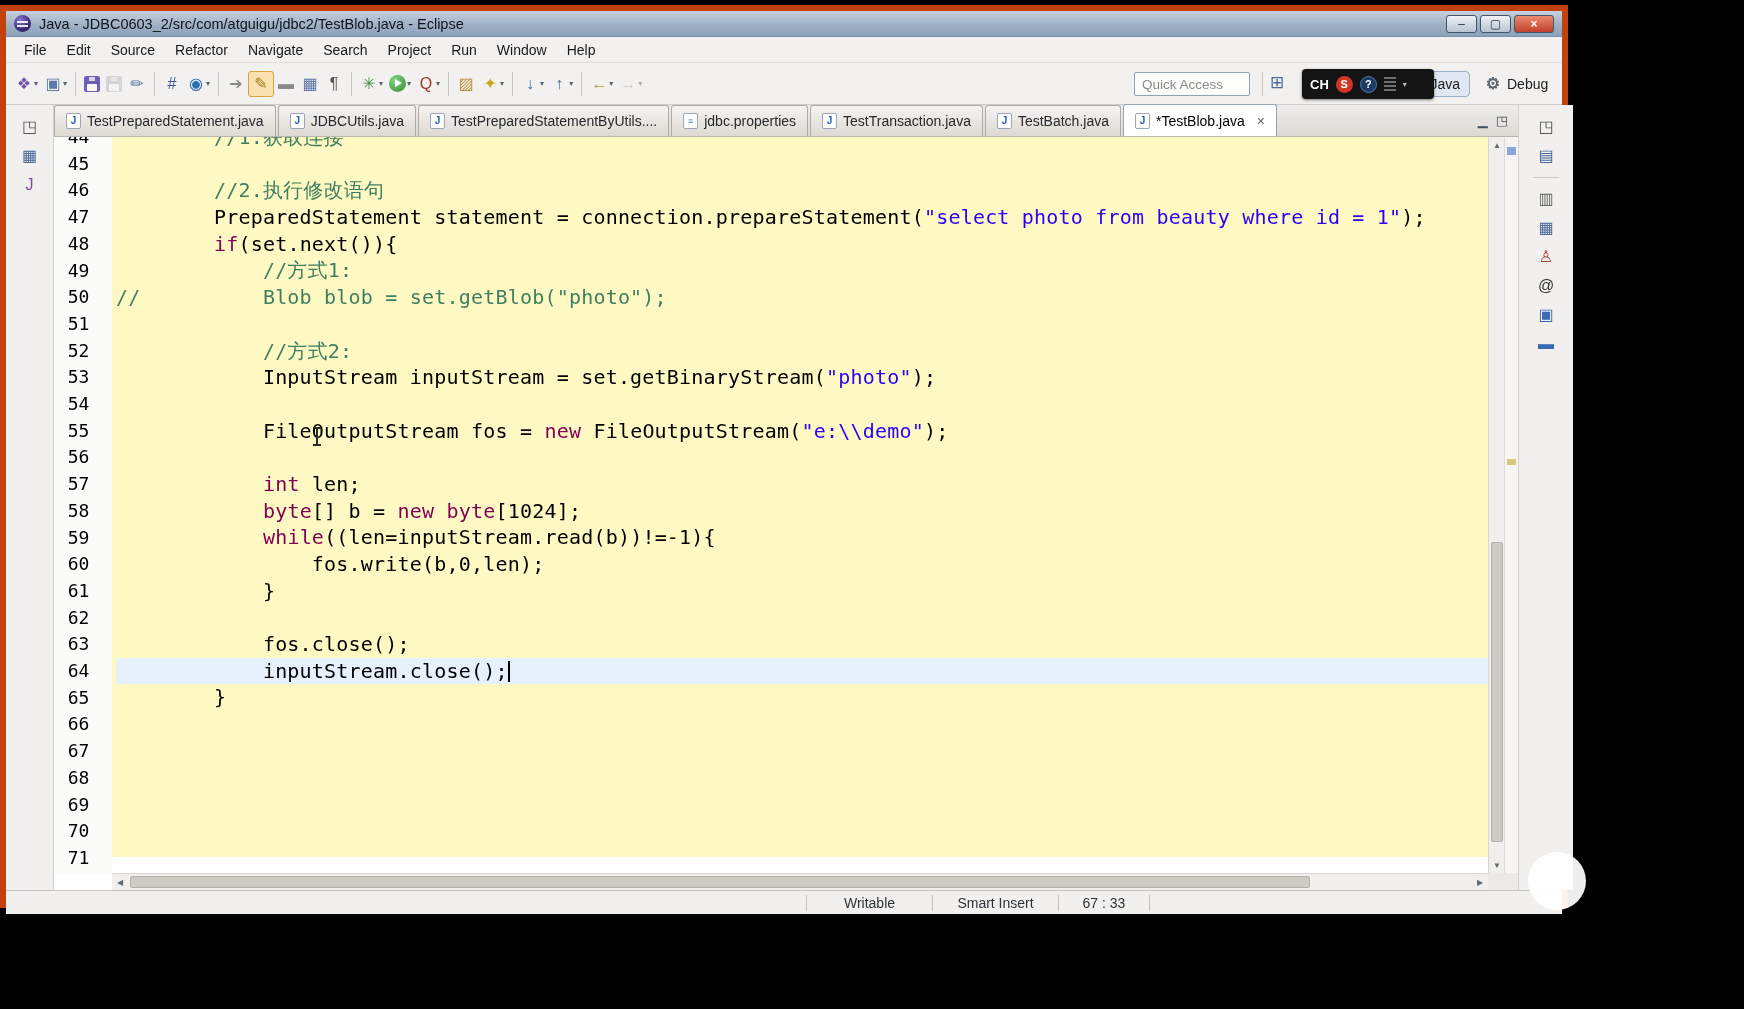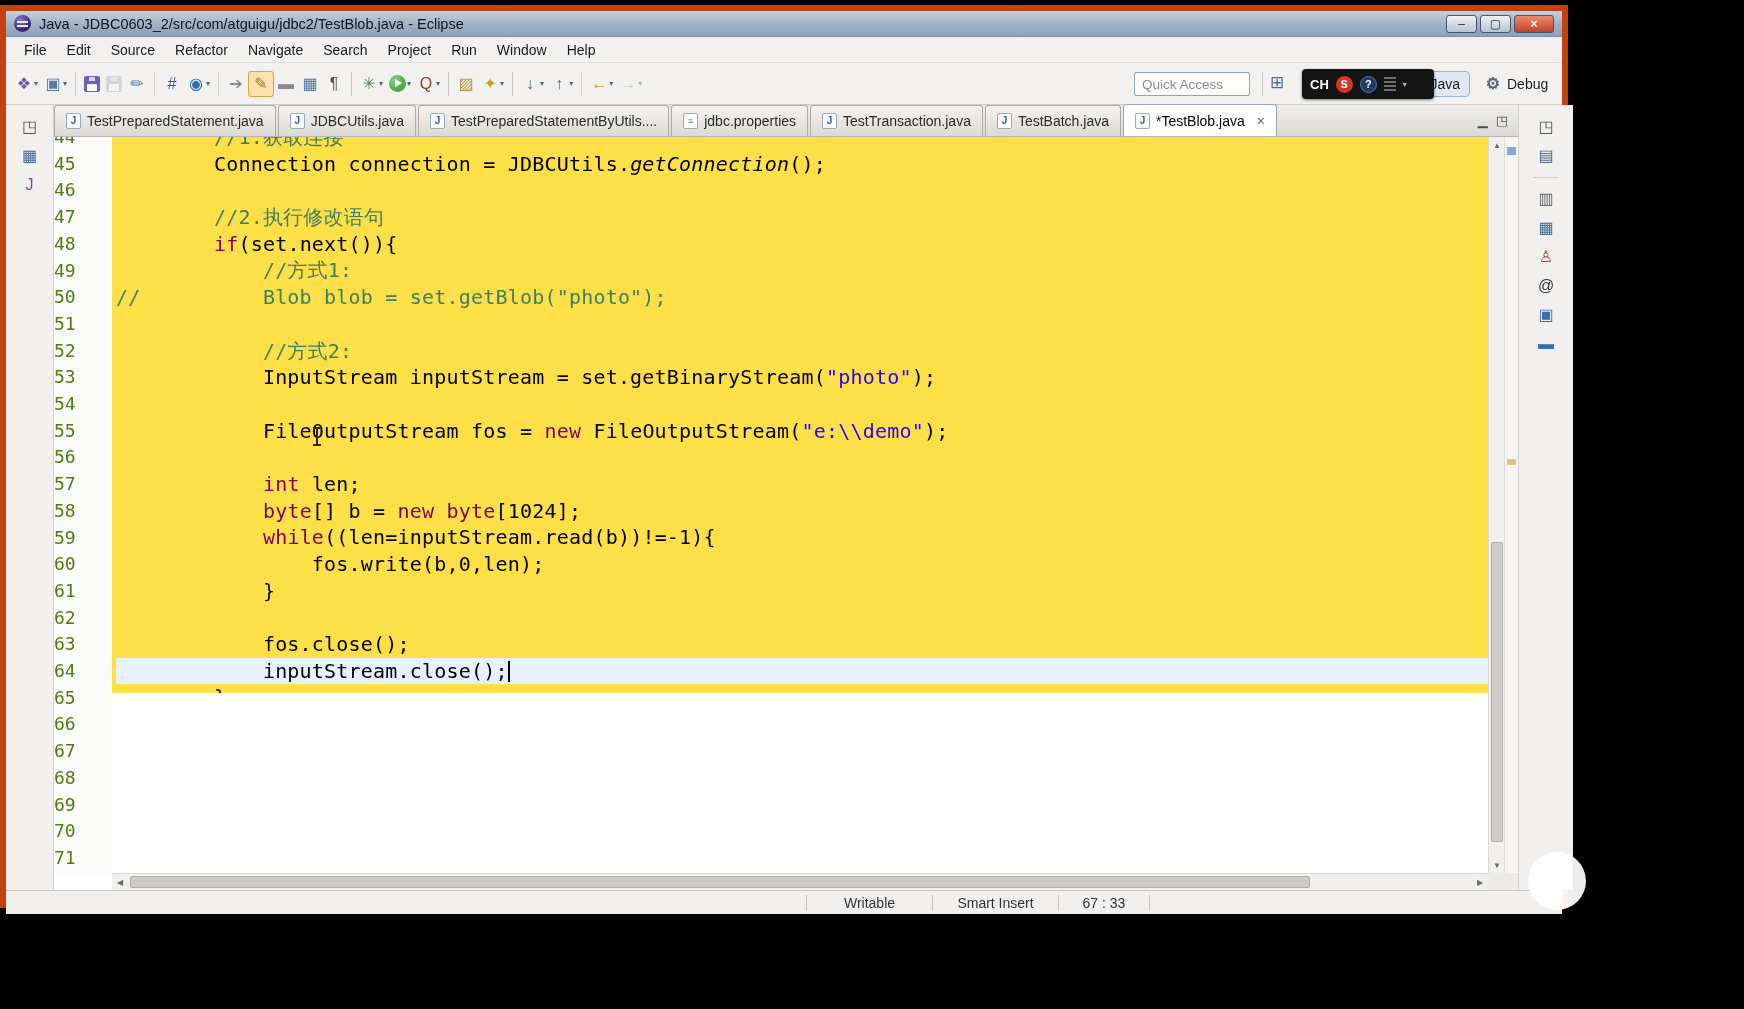--- a/index.html
+++ b/index.html
@@ -85,22 +85,22 @@
   .rail{position:absolute;top:94px;height:785px;background:#f1f0ee;display:flex;flex-direction:column;
     align-items:center;gap:13px;padding-top:14px}
   #left-rail{left:0;width:48px;border-right:1px solid #d3d1cd}
   #right-rail{left:1512px;width:55px;border-left:1px solid #d3d1cd}
   .rail-ic{font-size:16px;line-height:1}
   .rail-sep{width:26px;height:1px;background:#cfcdc9}
   
   #editor-group{position:absolute;left:48px;top:126px;width:1464px;height:753px;background:#fff}
   #gutter{position:absolute;left:0;top:0;width:58px;height:736px;overflow:hidden;background:#fbfbfa}
   #gutter-in{margin-top:-13px;font:18px/26.7px "DejaVu Sans Mono","Liberation Mono",monospace;
-    color:#4d7c0f;text-align:left;padding-right:9px}
-  #codearea{position:absolute;left:58px;top:0;width:1376px;height:556px;overflow:hidden;background:#fde047}
+    color:#000000;text-align:center;padding-right:9px}
+  #codearea{position:absolute;left:58px;top:0;width:1376px;height:720px;overflow:hidden;background:#fef9c3}
   #code-in{margin-top:-13px;padding-left:4px;
     font:20px/26.7px "DejaVu Sans Mono","Liberation Mono",monospace;letter-spacing:.2px}
   .cline{white-space:pre;display:block;min-width:1370px;height:26.7px}
   .cline.current{background:#e6f1fc}
   .tok-p{color:#000}.tok-c{color:#3f7f5f}.tok-s{color:#2a00ff}
   .tok-k{color:#7f0055;font-weight:normal}.tok-sm{color:#000;font-style:italic}
   .caret{display:inline-block;width:2px;height:21px;background:#000;vertical-align:-4px}
   
   #vscroll{position:absolute;left:1434px;top:0;width:16px;height:736px;background:#f0efec;
     border-left:1px solid #d8d6d2}
@@ -344,23 +344,23 @@
           <div class="lnum">67</div>
           <div class="lnum">68</div>
           <div class="lnum">69</div>
           <div class="lnum">70</div>
           <div class="lnum">71</div>
         </div>
       </div>
     <div id="codearea">
         <div id="code-in">
           <div class="cline"><span class="tok-c">        //1.获取连接</span></div>
-          <div class="cline"><span class="tok-p">        Connection connection = JDBCUtils.</span><span class="tok-sm">getConnection</span><span class="tok-p">();</span></div>
           <div class="cline"></div>
           <div class="cline"><span class="tok-c">        //2.执行修改语句</span></div>
+          <div class="cline"><span class="tok-p">        PreparedStatement statement = connection.prepareStatement(</span><span class="tok-s">"select photo from beauty where id = 1"</span><span class="tok-p">);</span></div>
           <div class="cline"><span class="tok-p">        </span><span class="tok-k">if</span><span class="tok-p">(set.next()){</span></div>
           <div class="cline"><span class="tok-c">            //方式1:</span></div>
           <div class="cline"><span class="tok-c">//          Blob blob = set.getBlob("photo");</span></div>
           <div class="cline"></div>
           <div class="cline"><span class="tok-c">            //方式2:</span></div>
           <div class="cline"><span class="tok-p">            InputStream inputStream = set.getBinaryStream(</span><span class="tok-s">"photo"</span><span class="tok-p">);</span></div>
           <div class="cline"></div>
           <div class="cline"><span class="tok-p">            FileOutputStream fos = </span><span class="tok-k">new</span><span class="tok-p"> FileOutputStream(</span><span class="tok-s">"e:\\demo"</span><span class="tok-p">);</span></div>
           <div class="cline"></div>
           <div class="cline"><span class="tok-p">            </span><span class="tok-k">int</span><span class="tok-p"> len;</span></div>

